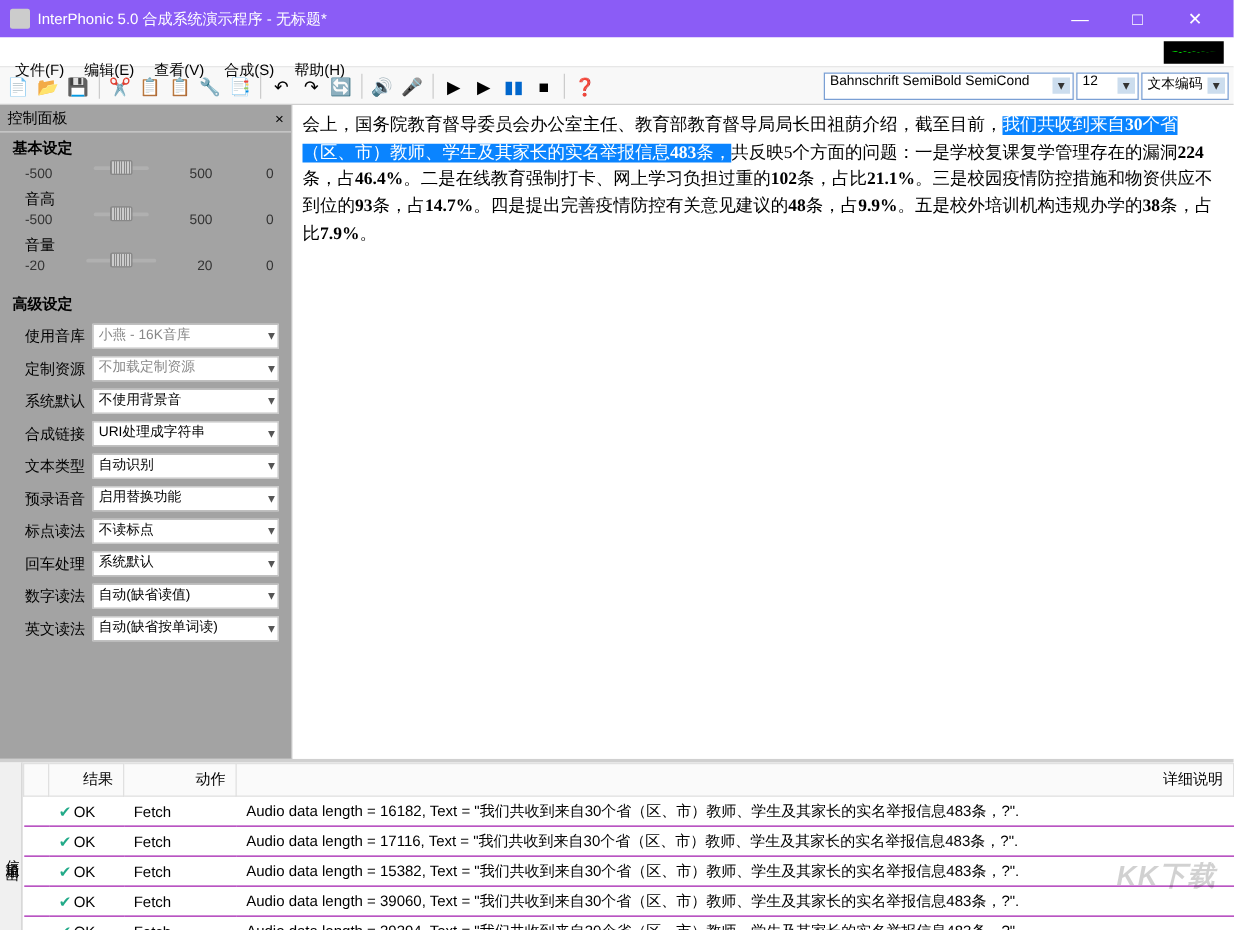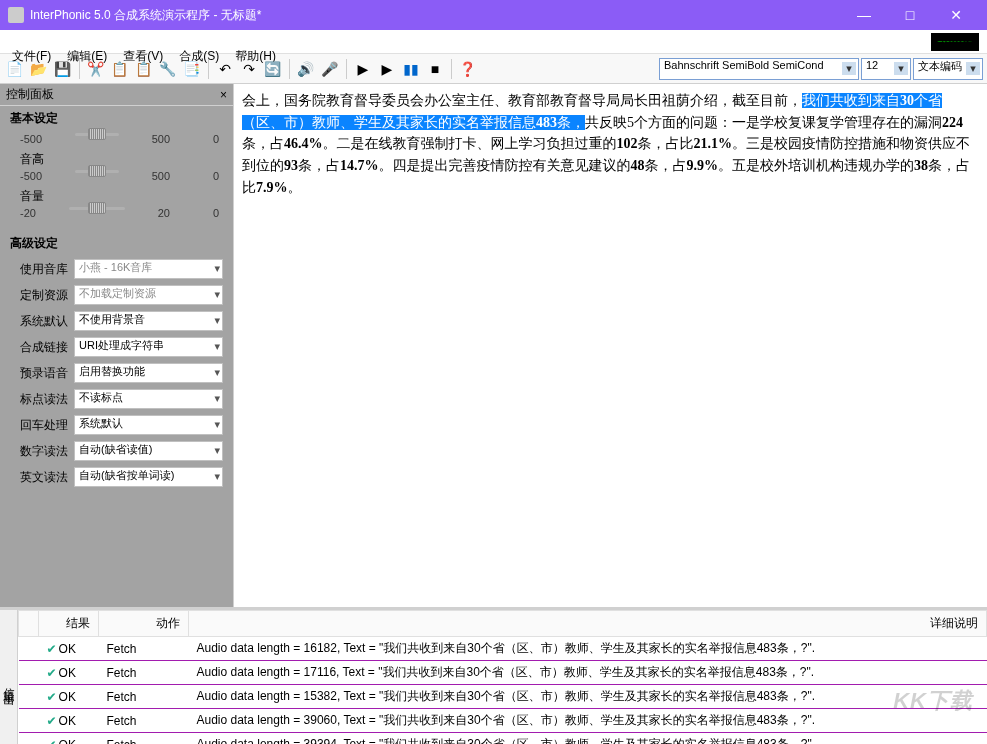--- a/index.html
+++ b/index.html
@@ -153,20 +153,24 @@
         </div>
         <div class="adv-row">
           <div class="albl">系统默认</div>
    <div class="asel black">不使用背景音</div>
         </div>
         <div class="adv-row">
           <div class="albl">合成链接</div>
    <div class="asel black">URI处理成字符串</div>
         </div>
         <div class="adv-row">
+          <div class="albl">文本类型</div>
+   <div class="asel black">自动识别</div>
+        </div>
+        <div class="adv-row">
           <div class="albl">预录语音</div>
    <div class="asel black">启用替换功能</div>
         </div>
         <div class="adv-row">
           <div class="albl">标点读法</div>
    <div class="asel black">不读标点</div>
         </div>
         <div class="adv-row">
           <div class="albl">回车处理</div>
    <div class="asel black">系统默认</div>

